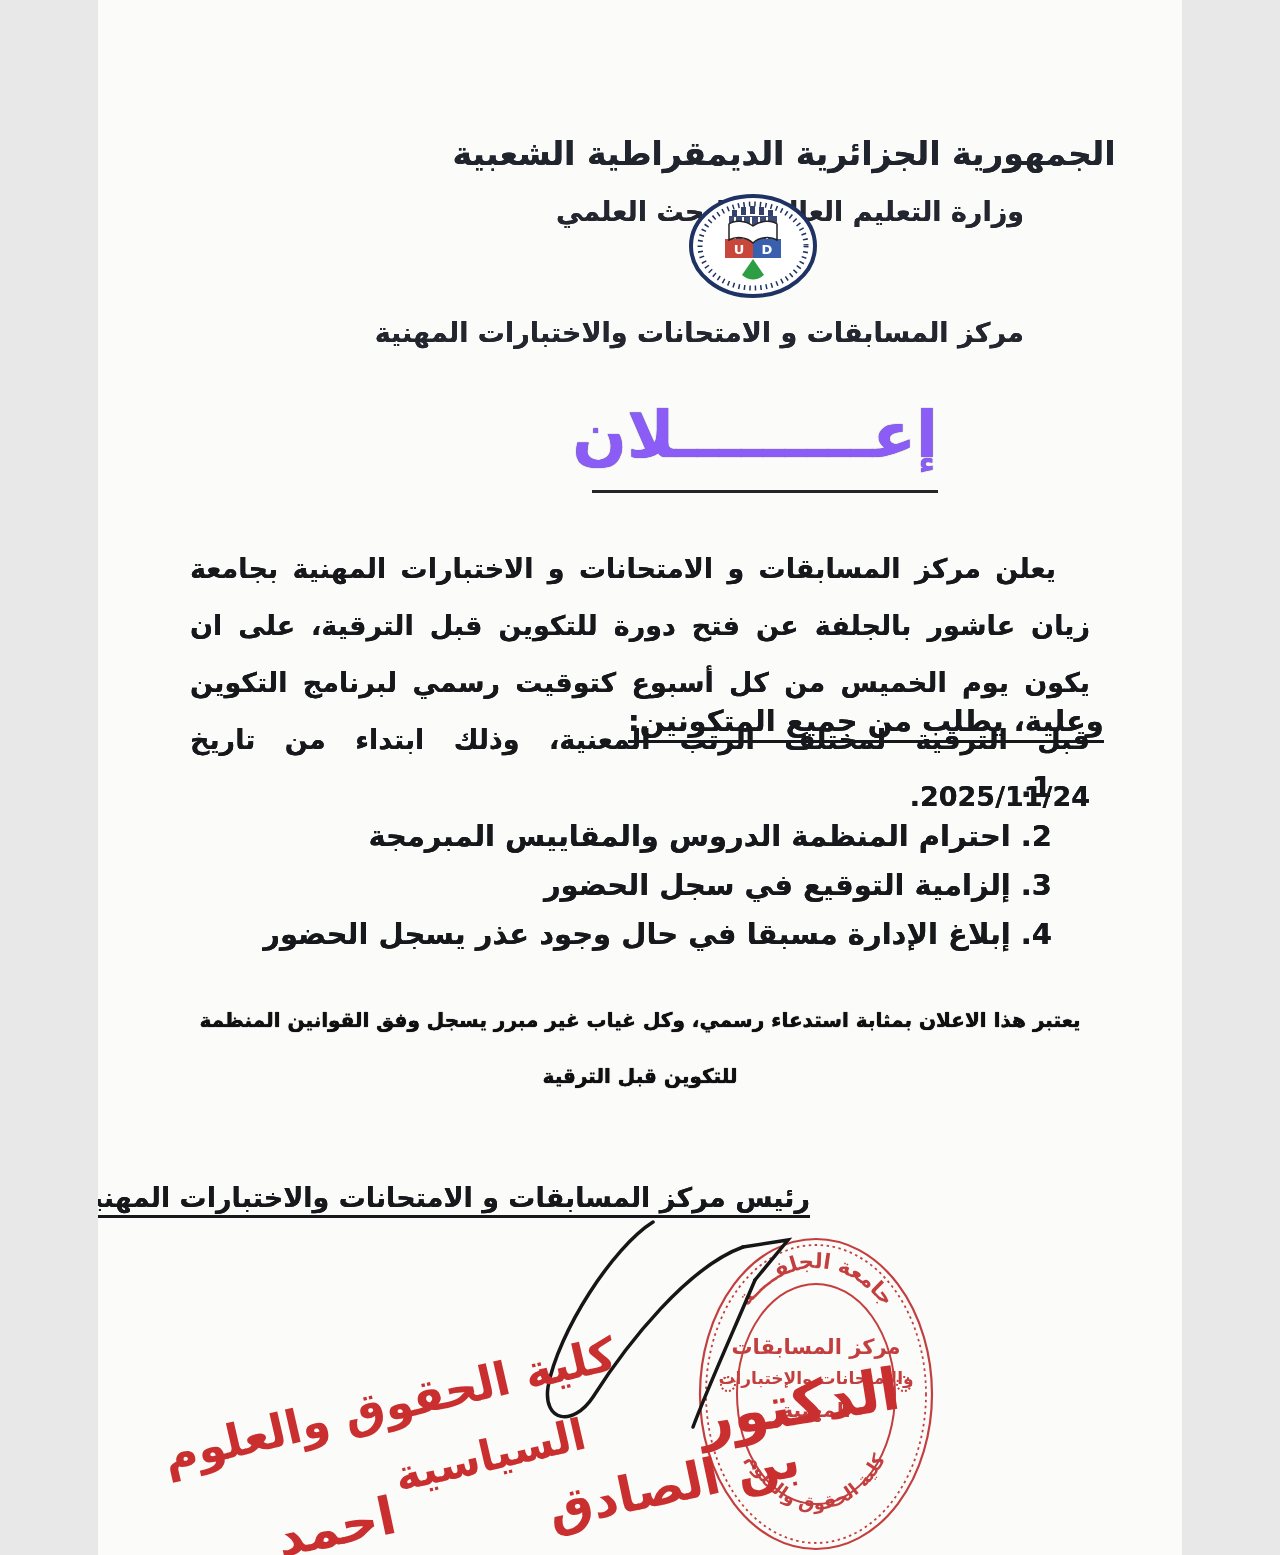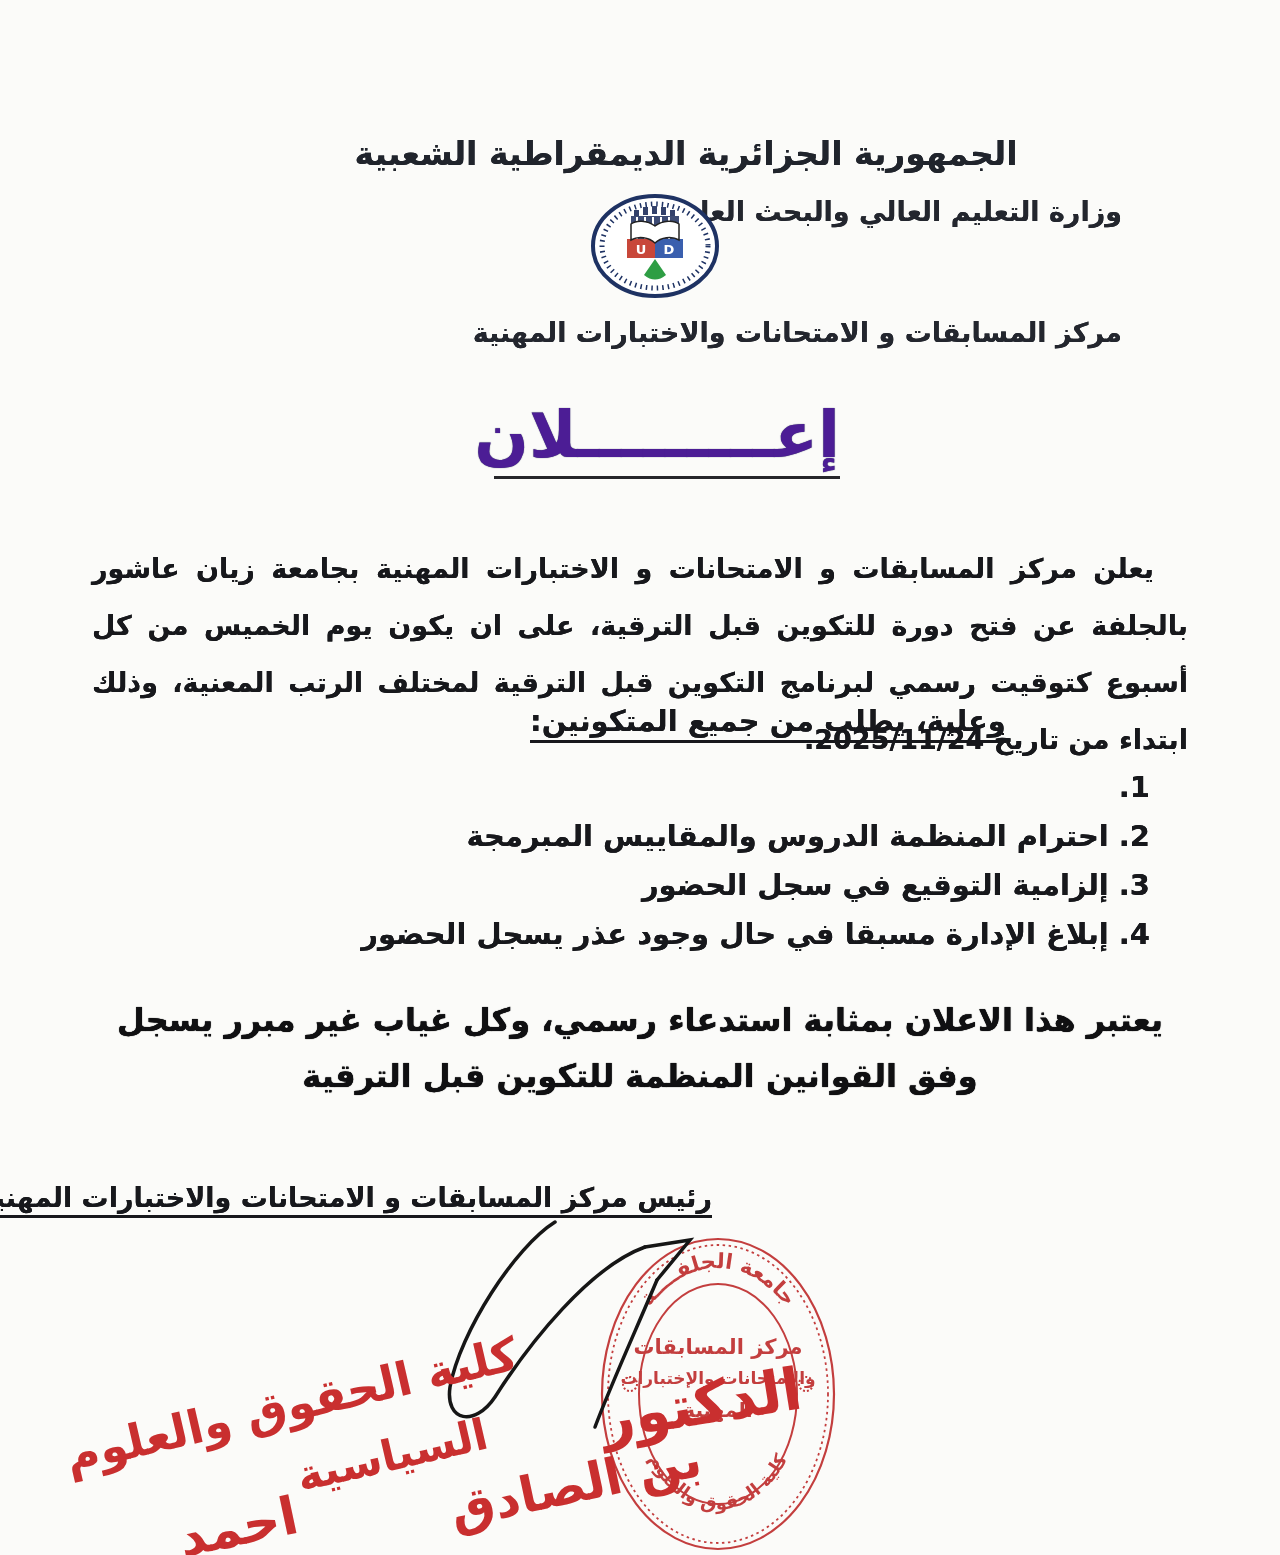--- a/index.html
+++ b/index.html
@@ -1,59 +1,59 @@
 <!DOCTYPE html>
 <html lang="ar" dir="rtl"><head>
 <meta charset="utf-8">
 <style>
   html,body{margin:0;padding:0;background:#e8e8e8;}
   .page{
-    position:relative;width:1280px;height:1555px;margin:0 auto;
+    position:relative;width:1084px;height:1555px;margin:0 auto;
     background:#fbfbf9;overflow:hidden;direction:rtl;
     font-family:"DejaVu Sans",sans-serif;color:#1c1c1c;
   }
   
   .republic{
     position:absolute;top:134px;left:330px;width:712px;text-align:center;
     font-size:33px;font-weight:bold;color:#20242c;text-shadow:0 0 .6px #20242c;
   }
   .hdr-right{
     position:absolute;right:158px;text-align:right;font-size:27px;font-weight:bold;
     color:#23262e;text-shadow:0 0 .5px #23262e;white-space:nowrap;
   }
   .ministry{top:196px;}
   .university{top:261px;}
   .centerline{top:317px;text-align:center;}
   .logo{position:absolute;left:590px;top:193px;width:130px;height:106px;}
   
   .title{
     position:absolute;top:398px;left:494px;width:346px;text-align:center;
-    font-size:64px;font-weight:bold;color:#4c1d95;text-shadow:0 0 1px #333d59;
-    border-bottom:3px solid #26262a;padding-bottom:4px;
+    font-size:64px;font-weight:bold;color:#8b5cf6;text-shadow:0 0 1px #333d59;
+    border-bottom:3px solid #26262a;padding-bottom:18px;
   }
   
   .para{
     position:absolute;top:540px;right:92px;left:92px;
     font-size:27px;font-weight:bold;line-height:57px;text-align:justify;
     text-indent:34px;color:#17181c;text-shadow:0 0 .4px #17181c;
   }
   .request{
     position:absolute;top:704px;left:483px;width:570px;text-align:center;
     font-size:29px;font-weight:bold;color:#17181c;text-shadow:0 0 .4px #17181c;
     text-decoration:underline;text-decoration-thickness:2.5px;text-underline-offset:9px;
   }
   .list{position:absolute;top:770px;right:130px;}
   .list-item{
     display:flex;flex-direction:row;gap:10px;align-items:baseline;
     font-size:29px;font-weight:bold;margin-bottom:15px;color:#17181c;
     text-shadow:0 0 .4px #17181c;white-space:nowrap;
   }
   .closing{
     position:absolute;top:992px;left:90px;right:90px;text-align:center;
-    font-size:32px;font-weight:bold;line-height:56px;color:#101012;
+    font-size:20px;font-weight:bold;line-height:56px;color:#101012;
     text-shadow:0 0 1px #101012,0 0 .5px #101012;
   }
   .sig-title{
     position:absolute;top:1182px;left:28px;width:684px;text-align:center;
     font-size:27px;font-weight:bold;color:#17181c;text-shadow:0 0 .5px #17181c;
     text-decoration:underline;text-decoration-thickness:2.5px;text-underline-offset:8px;
     white-space:nowrap;
   }
   
   .stamp-svg{position:absolute;left:596px;top:1234px;z-index:3;}

